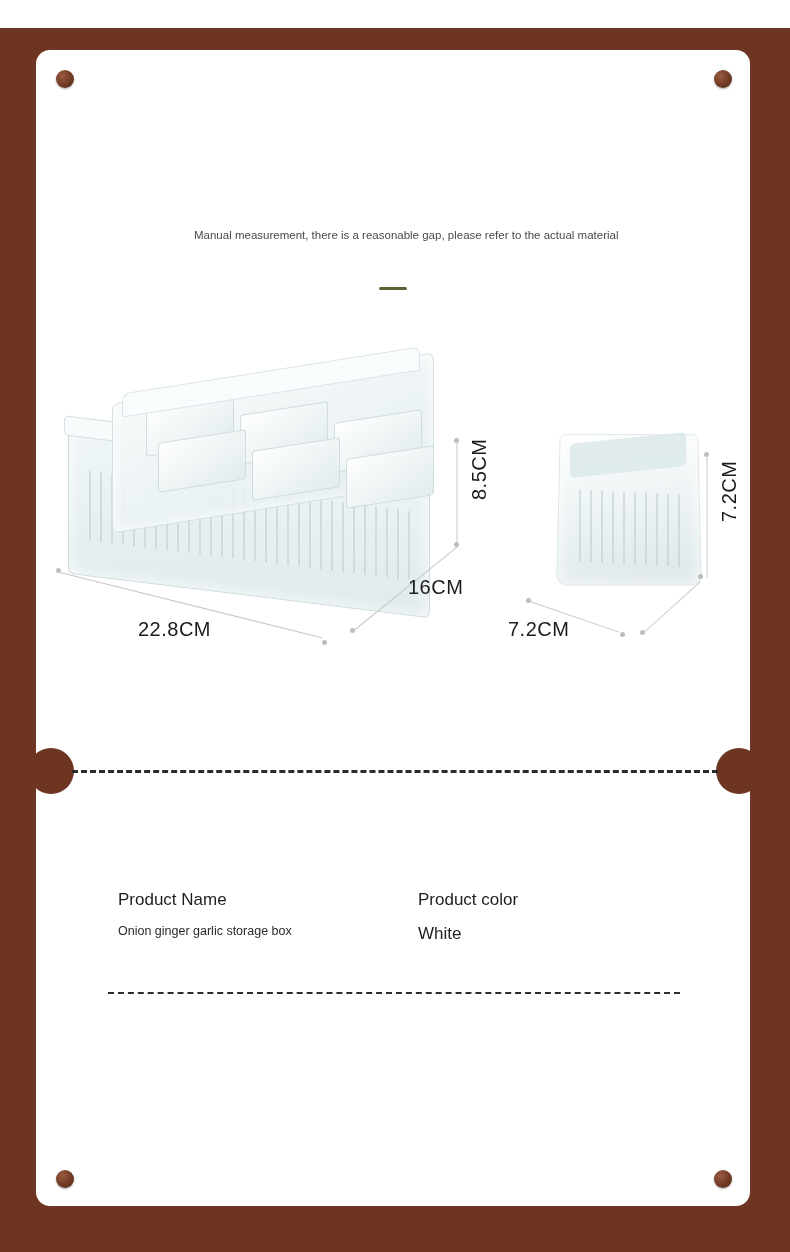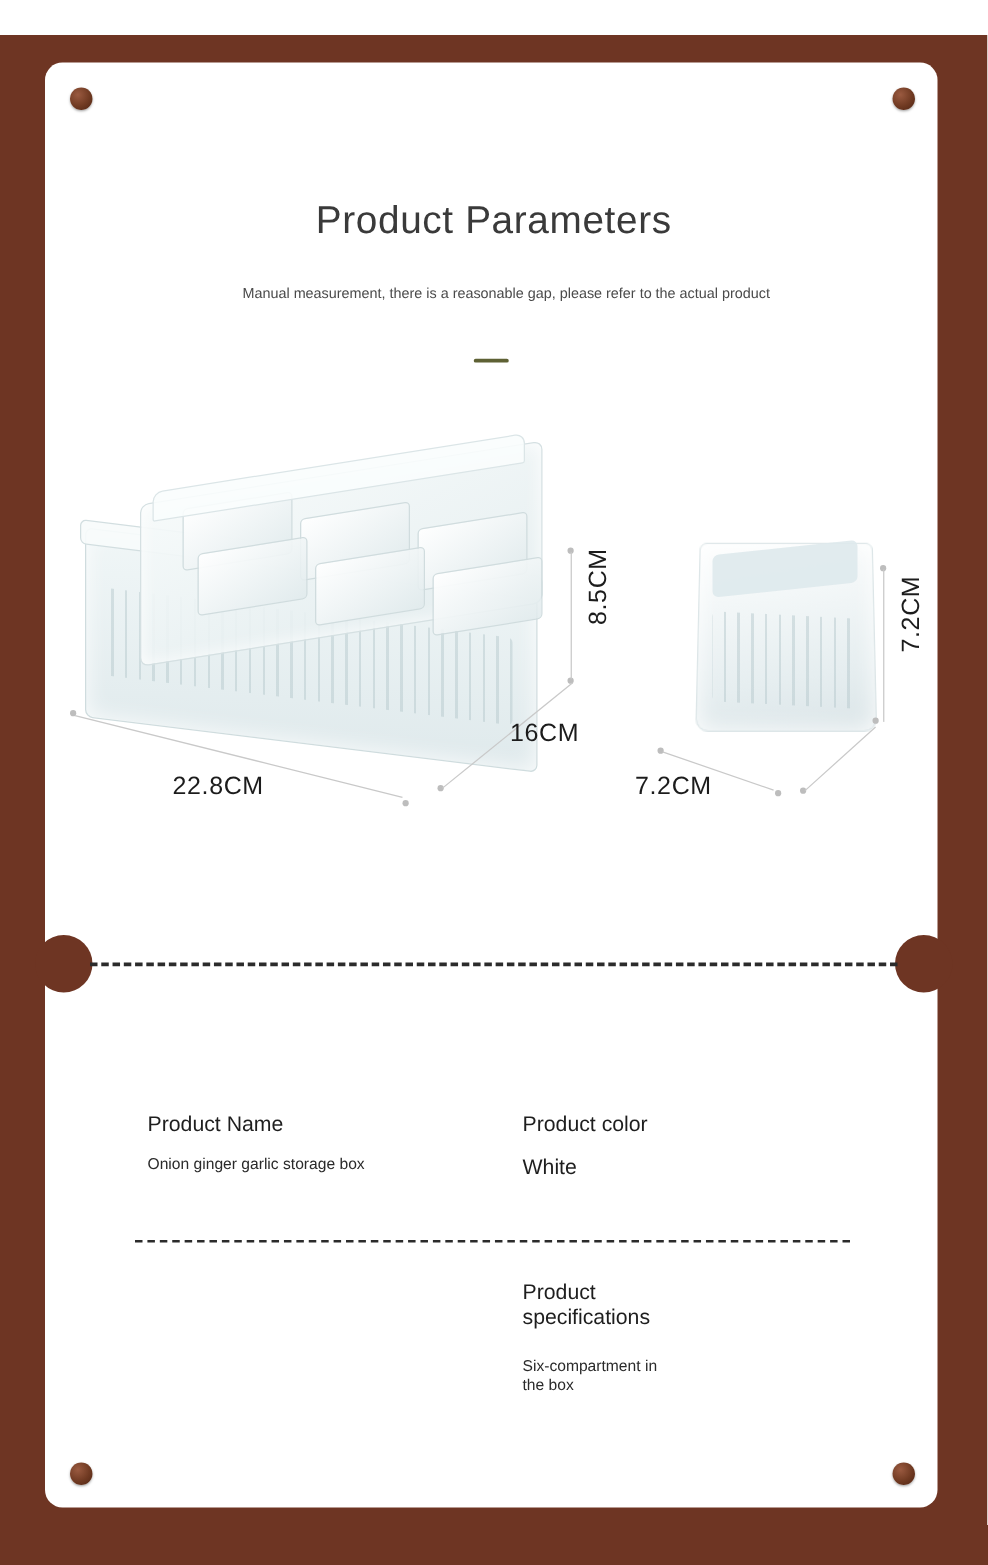--- a/index.html
+++ b/index.html
@@ -329,22 +329,21 @@
   <div class="card"></div>
 
   <div class="screw tl"></div>
   <div class="screw tr"></div>
   <div class="screw bl"></div>
   <div class="screw br"></div>
 
   <div class="side-tab left"></div>
   <div class="side-tab right"></div>
 
-  <div class="title">Product Parameters</div>
-  <div class="subtitle">Manual measurement, there is a reasonable gap, please refer to the actual product</div>
+  <div class="subtitle">Manual measurement, there is a reasonable gap, please refer to the actual material</div>
   <div class="rule"></div>
 
   <div class="photo-area">
 
     <div class="box-big">
       <div class="bb-body"></div>
       <div class="slits"></div>
       <div class="bb-rim"></div>
       <div class="bb-lid"></div>
       <div class="cell c1"></div>
@@ -401,20 +400,16 @@
       <div class="spec-label">Product color</div>
       <div class="spec-value big">White</div>
     </div>
 
     <div class="spec-item si-name">
       <div class="spec-label">Product Name</div>
       <div class="spec-value">Onion ginger garlic storage box</div>
     </div>
 
 
-    <div class="spec-item si-spec">
-      <div class="spec-label" style="width:130px;">Product specifications</div>
-      <div class="spec-value" style="width:120px;">Six-compartment in the box</div>
-    </div>
 
   </div>
 
 </div>
 
 </body></html>

